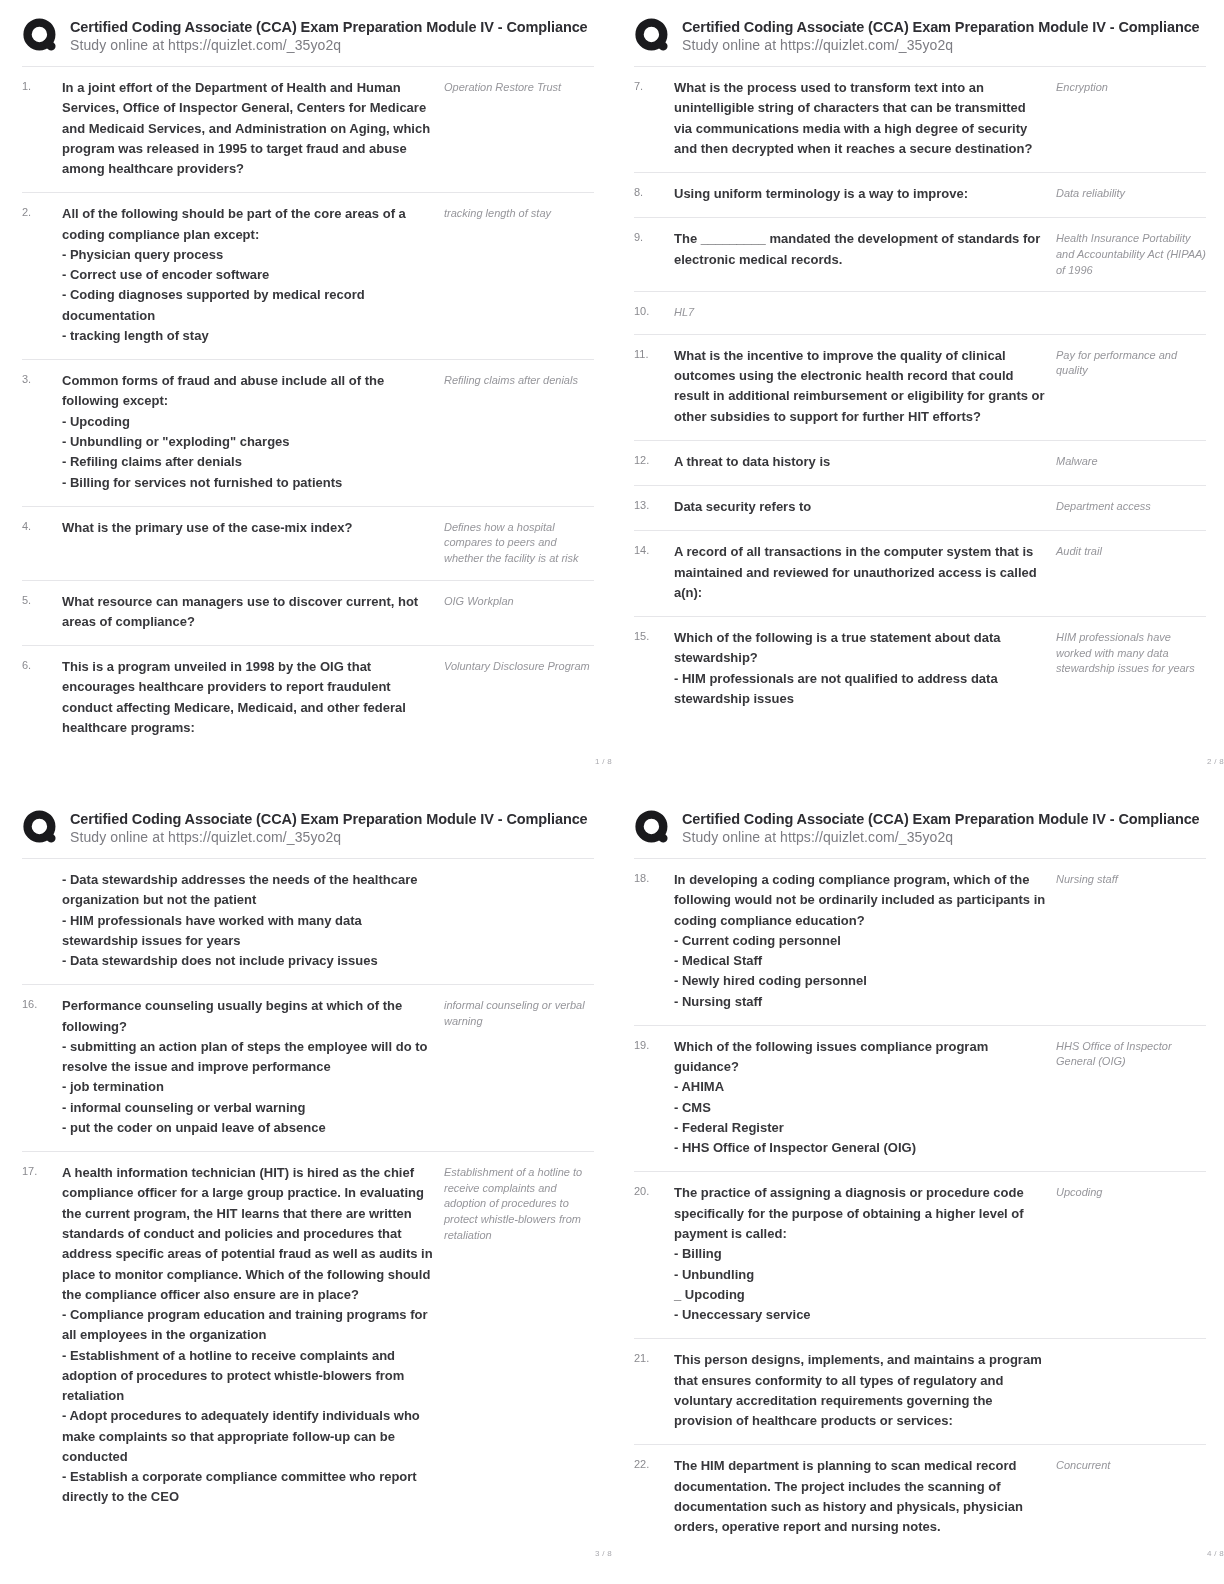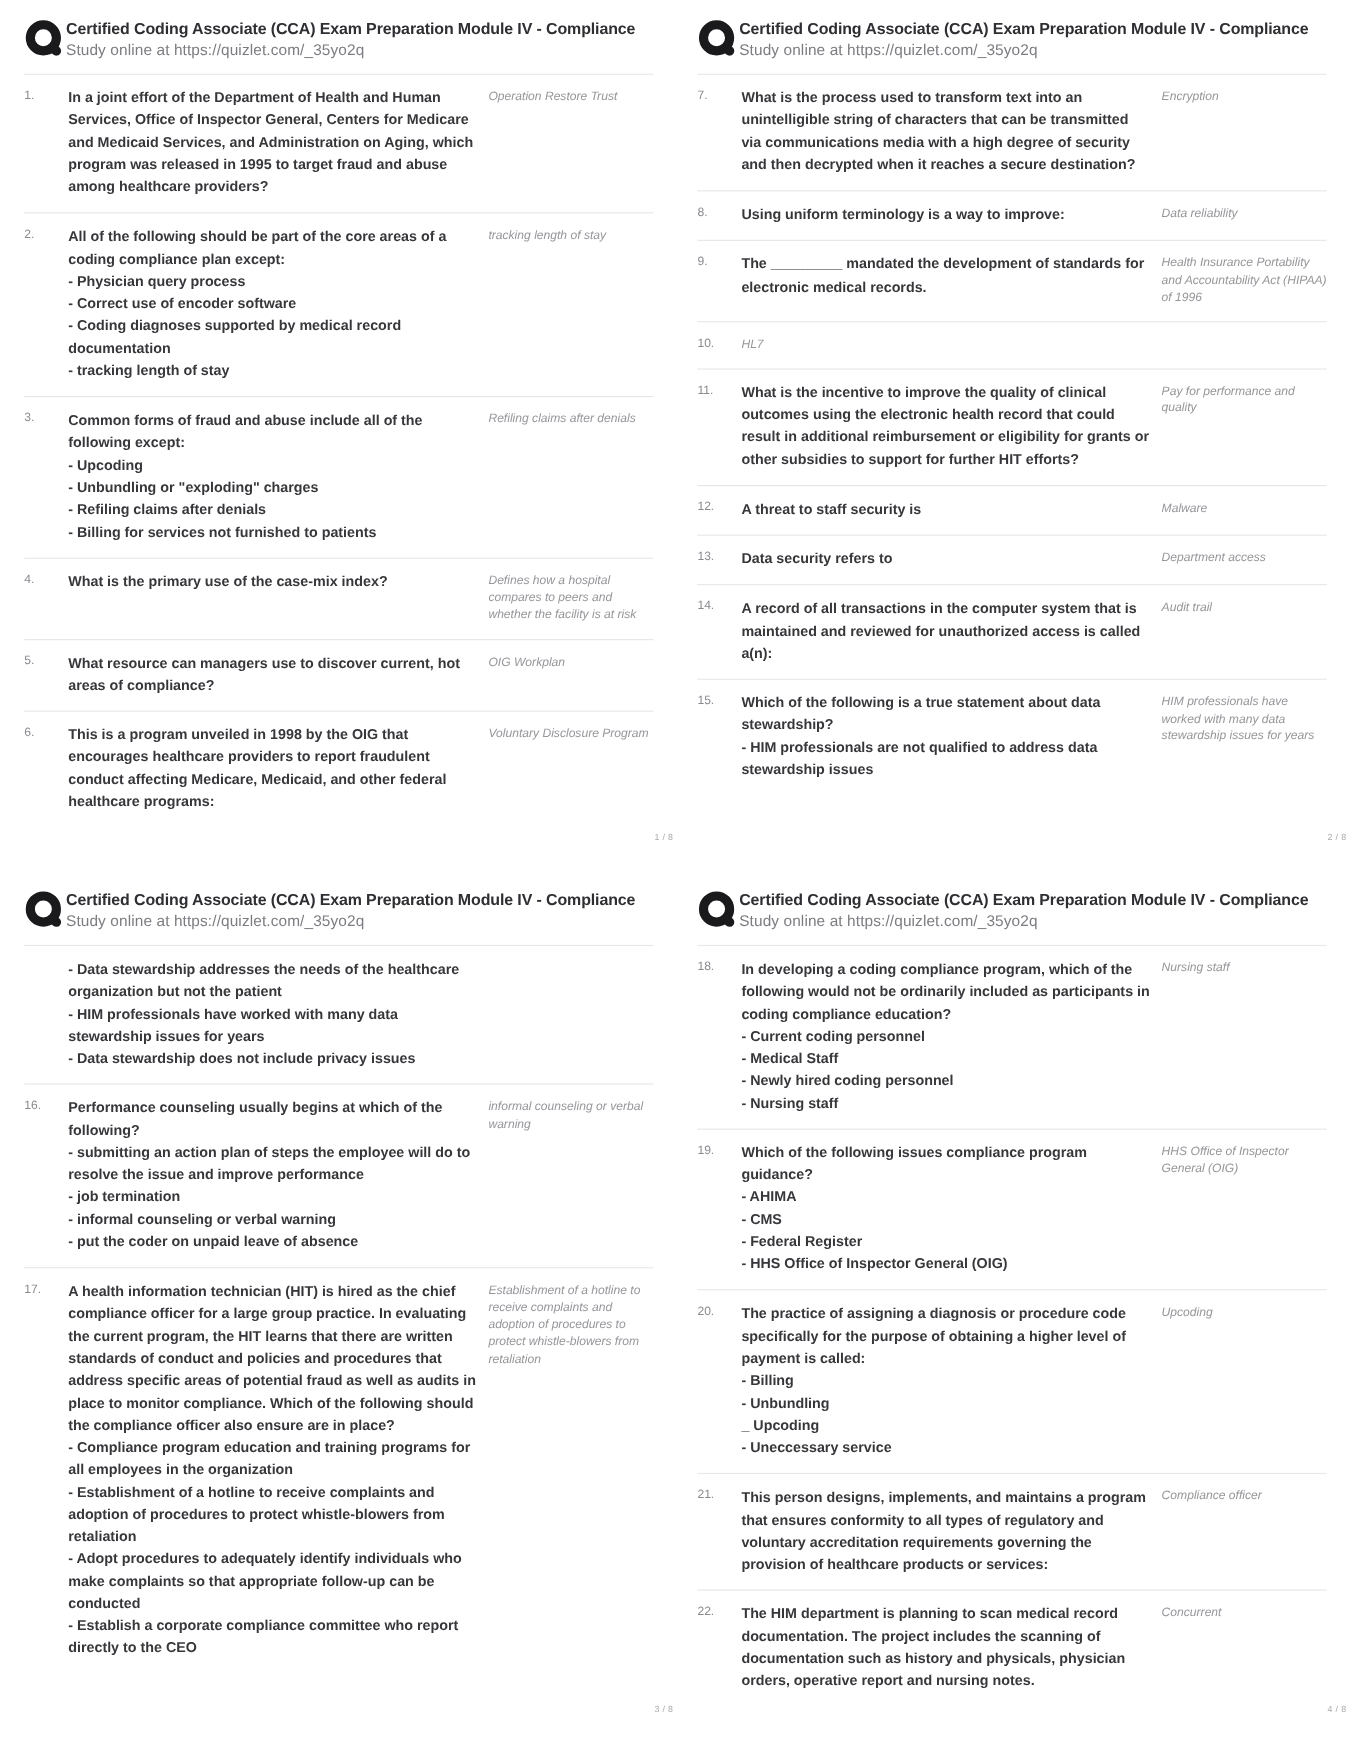--- a/index.html
+++ b/index.html
@@ -17,20 +17,21 @@
   }
   .page {
     position: relative;
     width: 612px; height: 792px;
     padding: 16px 18px 0 22px;
     overflow: hidden;
   }
   .page-header {
     display: flex;
     align-items: flex-start;
+    gap: 10px;
     padding-bottom: 7px;
   }
   .logo { flex: 0 0 auto; margin-top: 1px; }
   .title-block { flex: 1 1 auto; min-width: 0; }
   .page-title {
     font-size: 14.5px;
     font-weight: 700;
     color: #2e2e33;
     white-space: nowrap;
     overflow: hidden;
@@ -189,21 +190,21 @@
   </div>
 
   <div class="qa-row">
     <div class="item-number">11.</div>
     <div class="item-question">What is the incentive to improve the quality of clinical outcomes using the electronic health record that could result in additional reimbursement or eligibility for grants or other subsidies to support for further HIT efforts?</div>
     <div class="item-answer">Pay for performance and quality</div>
   </div>
 
   <div class="qa-row">
     <div class="item-number">12.</div>
-    <div class="item-question">A threat to staff security is</div>
+    <div class="item-question">A threat to data history is</div>
     <div class="item-answer">Malware</div>
   </div>
 
   <div class="qa-row">
     <div class="item-number">13.</div>
     <div class="item-question">Data security refers to</div>
     <div class="item-answer">Department access</div>
   </div>
 
   <div class="qa-row">
@@ -311,21 +312,20 @@
 - Billing
 - Unbundling
 _ Upcoding
 - Uneccessary service</div>
     <div class="item-answer">Upcoding</div>
   </div>
 
   <div class="qa-row">
     <div class="item-number">21.</div>
     <div class="item-question">This person designs, implements, and maintains a program that ensures conformity to all types of regulatory and voluntary accreditation requirements governing the provision of healthcare products or services:</div>
-    <div class="item-answer">Compliance officer</div>
   </div>
 
   <div class="qa-row">
     <div class="item-number">22.</div>
     <div class="item-question">The HIM department is planning to scan medical record documentation. The project includes the scanning of documentation such as history and physicals, physician orders, operative report and nursing notes.</div>
     <div class="item-answer">Concurrent</div>
   </div>
 </div>
     <div class="page-number">4 / 8</div>
   </section>

